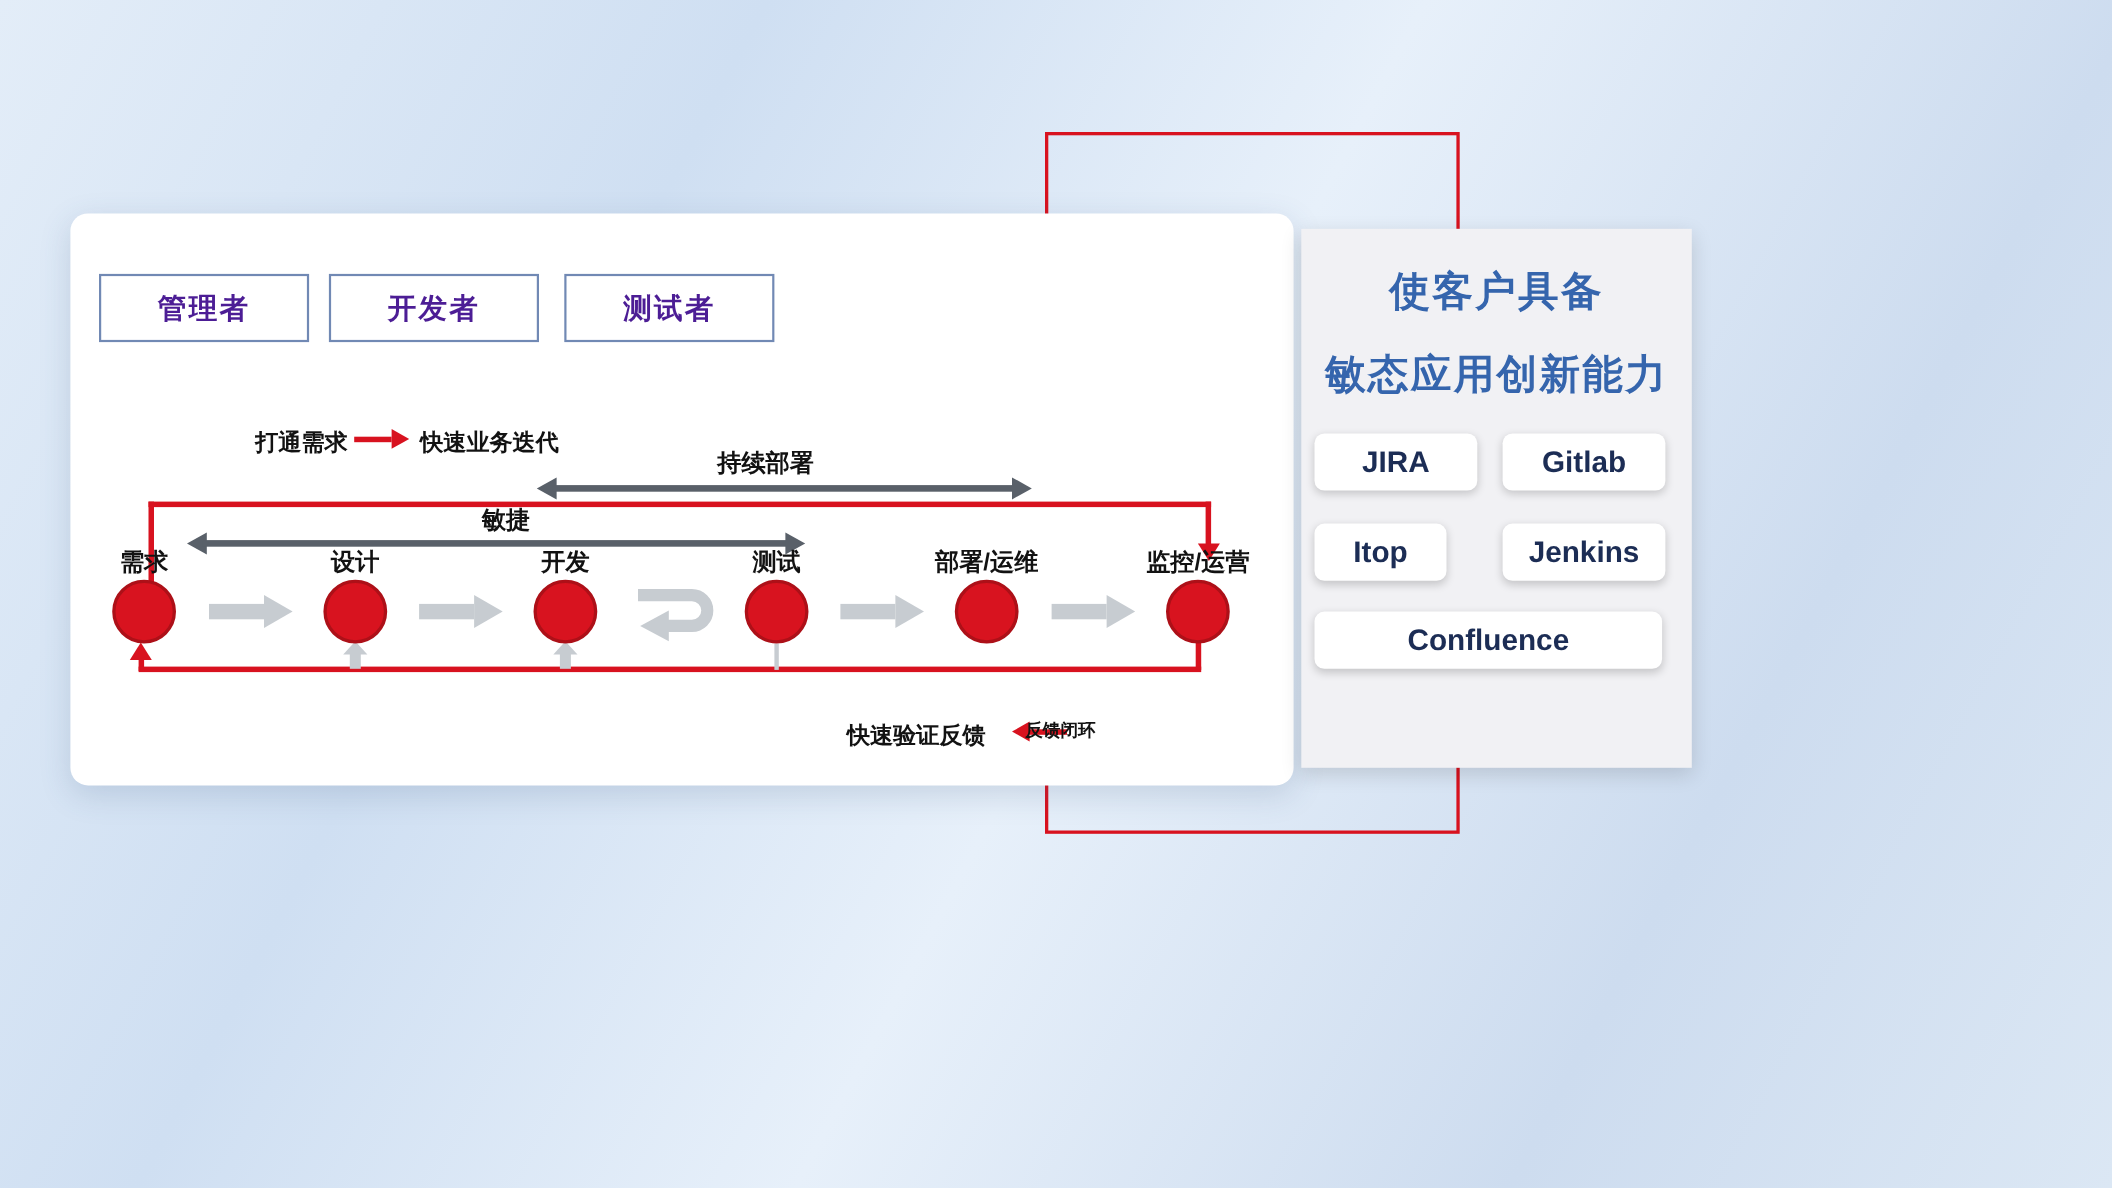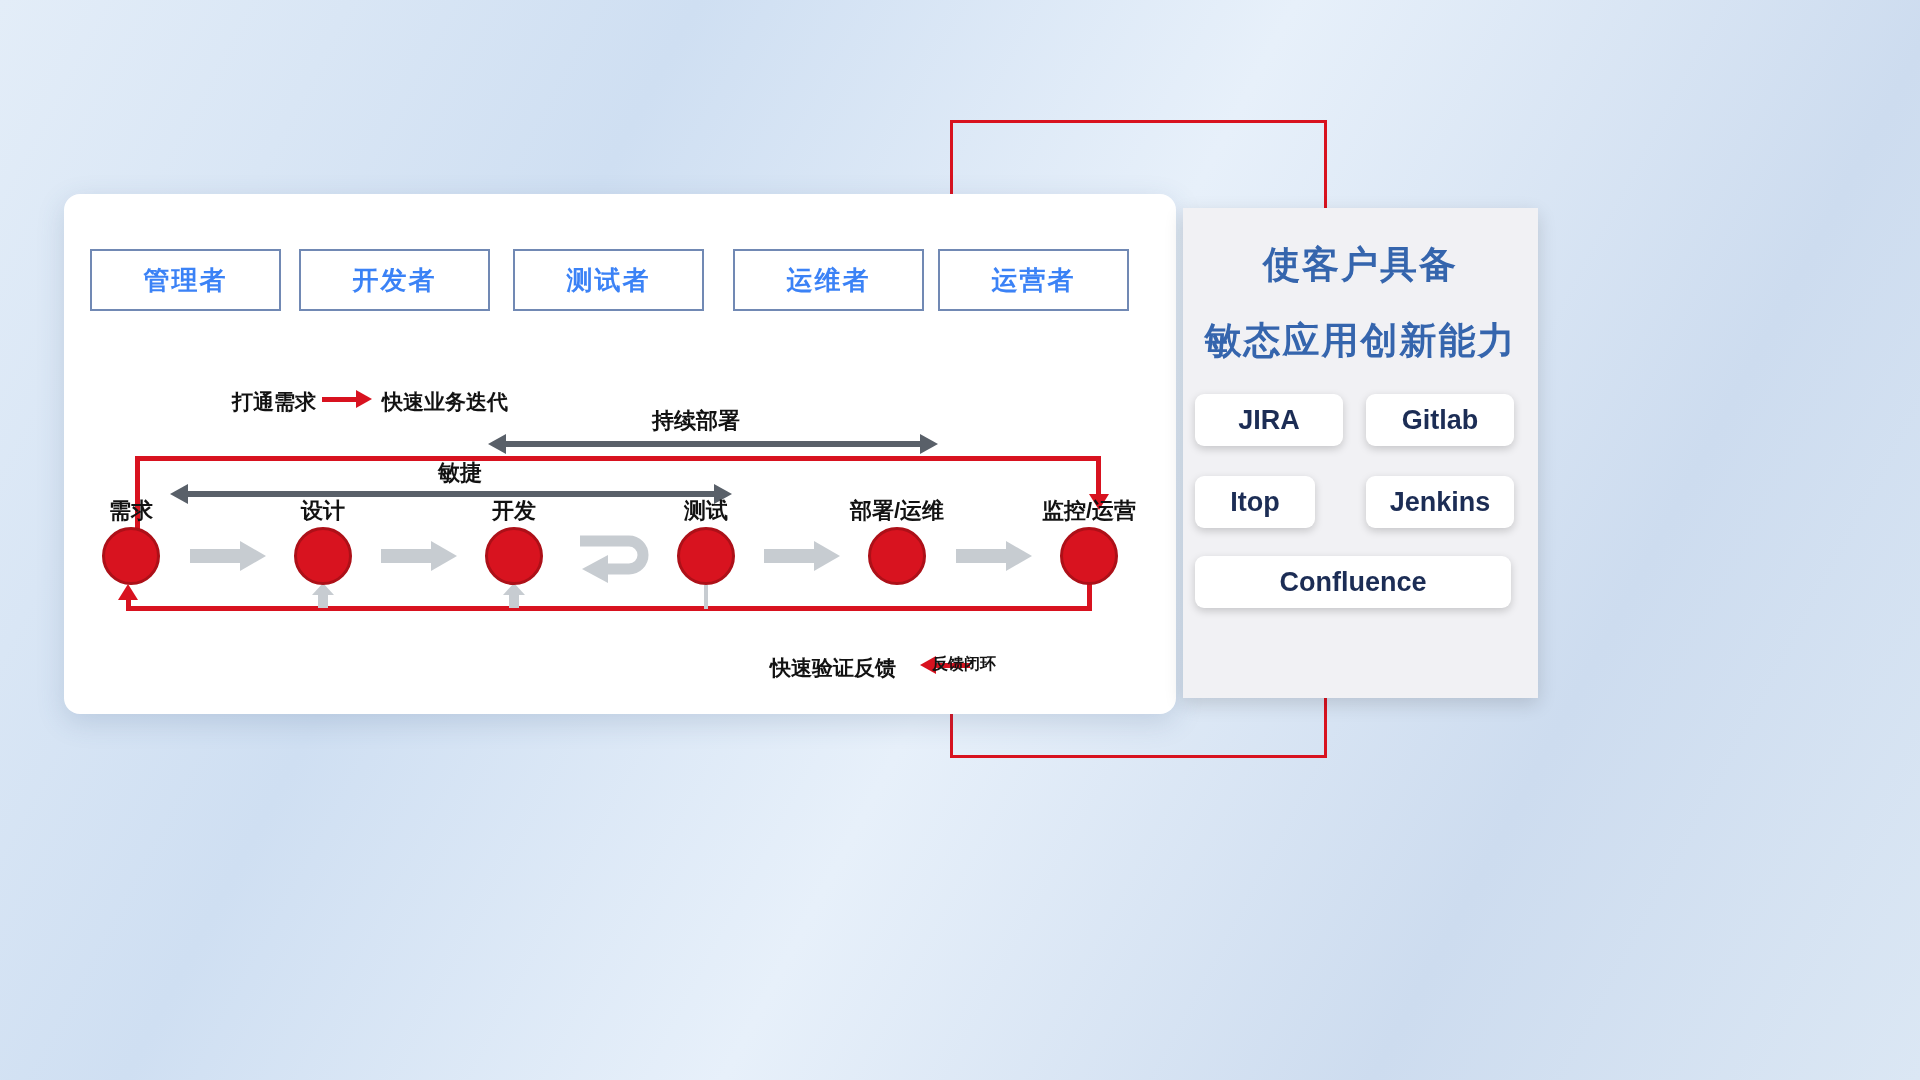--- a/index.html
+++ b/index.html
@@ -20,21 +20,21 @@
   .card {
     position:absolute; left:64px; top:194px; width:1112px; height:520px;
     background:#ffffff; border-radius:16px; z-index:1;
     box-shadow:0 8px 28px rgba(60,90,130,.18);
   }
 
   
   .role-box {
     position:absolute; top:249px; width:191px; height:62px; z-index:2;
     border:2px solid #7189b4; background:#fff;
-    color:#3b82f6; font-size:26px; font-weight:bold;
+    color:#4c1d95; font-size:26px; font-weight:bold;
     text-align:center; line-height:58px; letter-spacing:2px;
   }
 
   .subtitle {
     position:absolute; left:108px; top:333px; width:1040px; z-index:2;
     color:#121212; font-size:23px; font-weight:bold; letter-spacing:1px;
   }
 
   .lbl { position:absolute; z-index:4; color:#121212; font-weight:bold; }
 
@@ -102,22 +102,20 @@
 
 <div id="stage">
 
   <div class="red-outline"></div>
 
   <div class="card"></div>
 
   <div class="role-box" style="left:90px">管理者</div>
   <div class="role-box" style="left:513px">测试者</div>
   <div class="role-box" style="left:299px">开发者</div>
-  <div class="role-box" style="left:733px">运维者</div>
-  <div class="role-box" style="left:938px">运营者</div>
 
 
   <div class="lbl" style="left:232px; top:388px; font-size:21px">打通需求</div>
   <div class="rline" style="left:322px; top:397px; width:34px; height:5px"></div>
   <div class="rhead-right" style="left:356px; top:390px"></div>
   <div class="lbl" style="left:382px; top:388px; font-size:21px">快速业务迭代</div>
 
   <div class="lbl" style="left:652px; top:406px; font-size:22px">持续部署</div>
   <div class="darrow" style="left:488px; top:434px; width:450px">
     <div class="dhead-l"></div>

